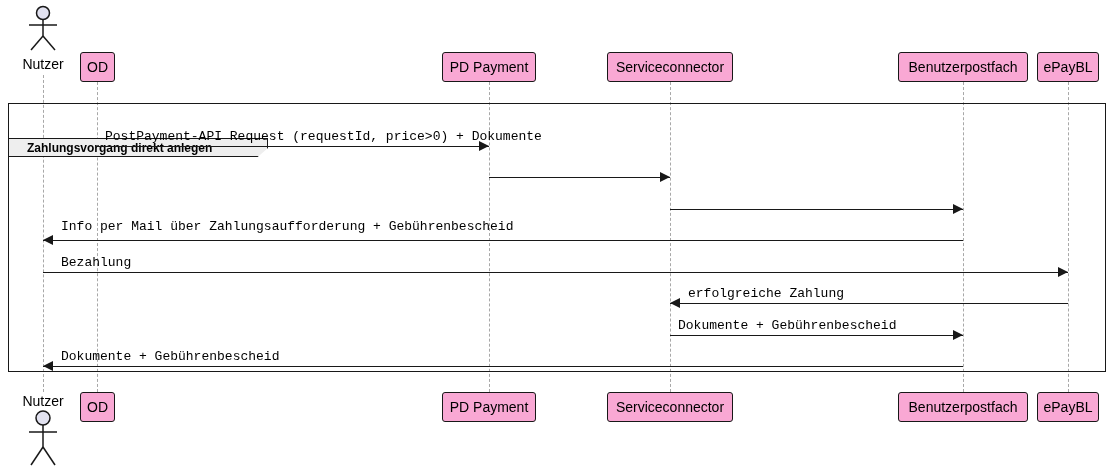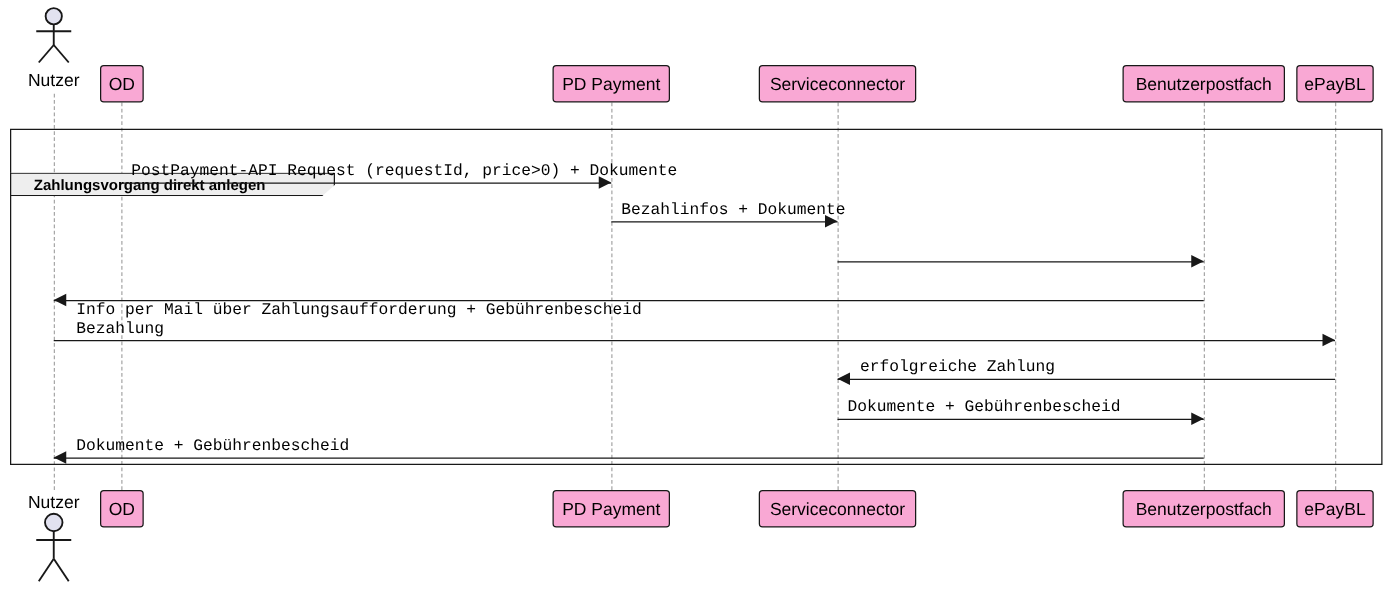--- a/index.html
+++ b/index.html
@@ -81,28 +81,27 @@
   <div class="pbox" style="left:898px; top:52px; width:130px;">Benutzerpostfach</div>
   <div class="pbox" style="left:1037px; top:52px; width:62px;">ePayBL</div>
 
   <div class="frame" style="left:8px; top:103px; width:1098px; height:269px;"></div>
   <div class="frame-tab" style="left:8px; top:103px; width:260px;">Zahlungsvorgang direkt anlegen</div>
 
   <div class="msg-label" style="left:105px; top:129px;">PostPayment-API Request (requestId, price&gt;0) + Dokumente</div>
   <div class="msg-line" style="left:97px; top:146px; width:392px;"></div>
   <div class="arrow-r" style="left:479px; top:141px;"></div>
 
-  <div class="msg-label" style="left:497px; top:160px;">Bezahlinfos + Dokumente</div>
   <div class="msg-line" style="left:489px; top:177px; width:181px;"></div>
   <div class="arrow-r" style="left:660px; top:172px;"></div>
 
   <div class="msg-line" style="left:670px; top:209px; width:293px;"></div>
   <div class="arrow-r" style="left:953px; top:204px;"></div>
 
-  <div class="msg-label" style="left:61px; top:240px;">Info per Mail über Zahlungsaufforderung + Gebührenbescheid</div>
+  <div class="msg-label" style="left:61px; top:219px;">Info per Mail über Zahlungsaufforderung + Gebührenbescheid</div>
   <div class="msg-line" style="left:43px; top:240px; width:920px;"></div>
   <div class="arrow-l" style="left:43px; top:235px;"></div>
 
   <div class="msg-label" style="left:61px; top:255px;">Bezahlung</div>
   <div class="msg-line" style="left:43px; top:272px; width:1025px;"></div>
   <div class="arrow-r" style="left:1058px; top:267px;"></div>
 
   <div class="msg-label" style="left:688px; top:286px;">erfolgreiche Zahlung</div>
   <div class="msg-line" style="left:670px; top:303px; width:398px;"></div>
   <div class="arrow-l" style="left:670px; top:298px;"></div>

